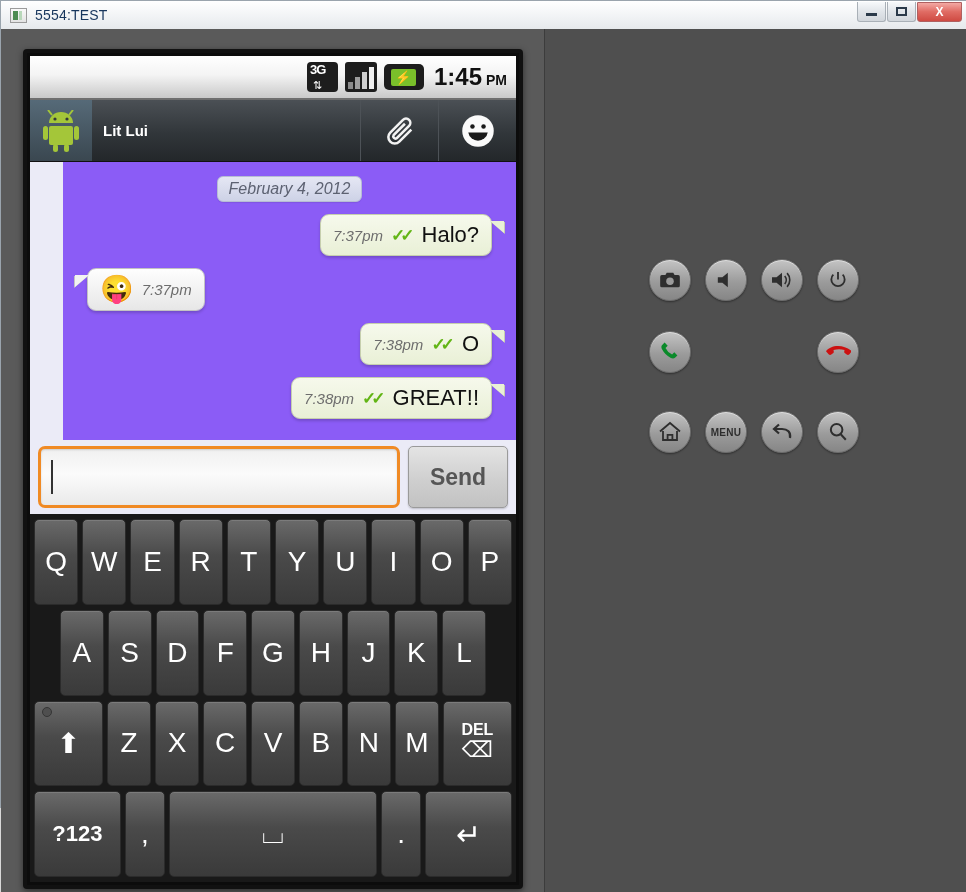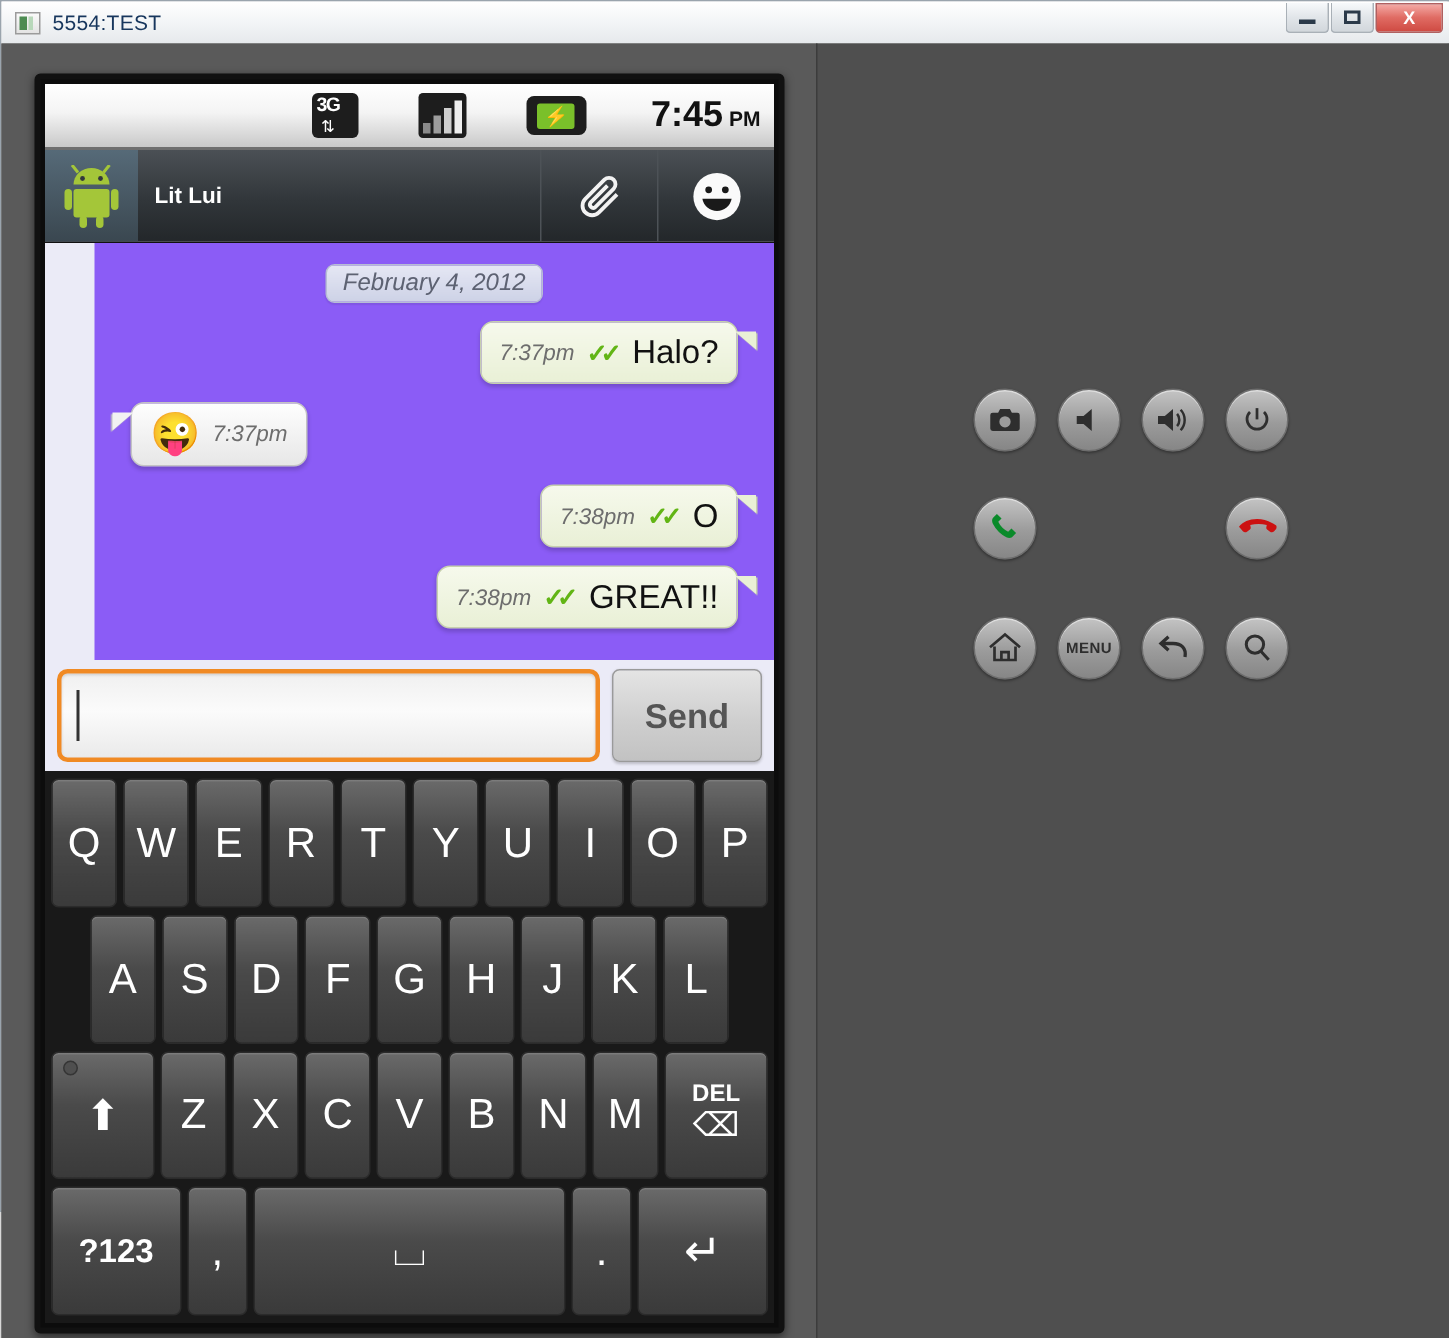--- a/index.html
+++ b/index.html
@@ -75,21 +75,20 @@
     background: #ebebf7; overflow: hidden;
   }
 
   
   #statusbar {
     height: 44px; width: 100%;
     background: linear-gradient(#ffffff, #f4f4f4 45%, #c9c9c9);
     border-bottom: 2px solid #6f6f6f;
     display: flex; align-items: center; justify-content: flex-end;
     padding-right: 9px;
-    gap: 33px;
   }
   .sb-icon { margin-left: 7px; display: flex; align-items: flex-end; }
   #icon-3g {
     width: 31px; height: 30px; background: #1d1d1d; border-radius: 4px;
     color: #fff; position: relative;
   }
   #icon-3g .g3 {
     position: absolute; top: 1px; left: 3px; font-size: 13px; font-weight: bold;
     font-family: "Liberation Sans", sans-serif; letter-spacing: -1px;
     color: #fff; line-height: 13px;
@@ -276,21 +275,21 @@
                   <i></i>
                   <i></i>
                 </div>
             </div>
             <div class="sb-icon">
               <div id="icon-battery">
                 <div class="cell">⚡</div>
               </div>
             </div>
             <div id="clock">
-              <span>7:45</span>
+              <span>1:45</span>
               <span class="ampm">PM</span>
             </div>
           </div>
 
           <div id="chat-header">
             <div id="avatar">
               <svg width="40" height="42" viewBox="0 0 40 42">
                 <g fill="#a4c639">
                   <path d="M11 5 L7 0" stroke="#a4c639" stroke-width="2"></path>
                   <path d="M28 5 L32 0" stroke="#a4c639" stroke-width="2"></path>

